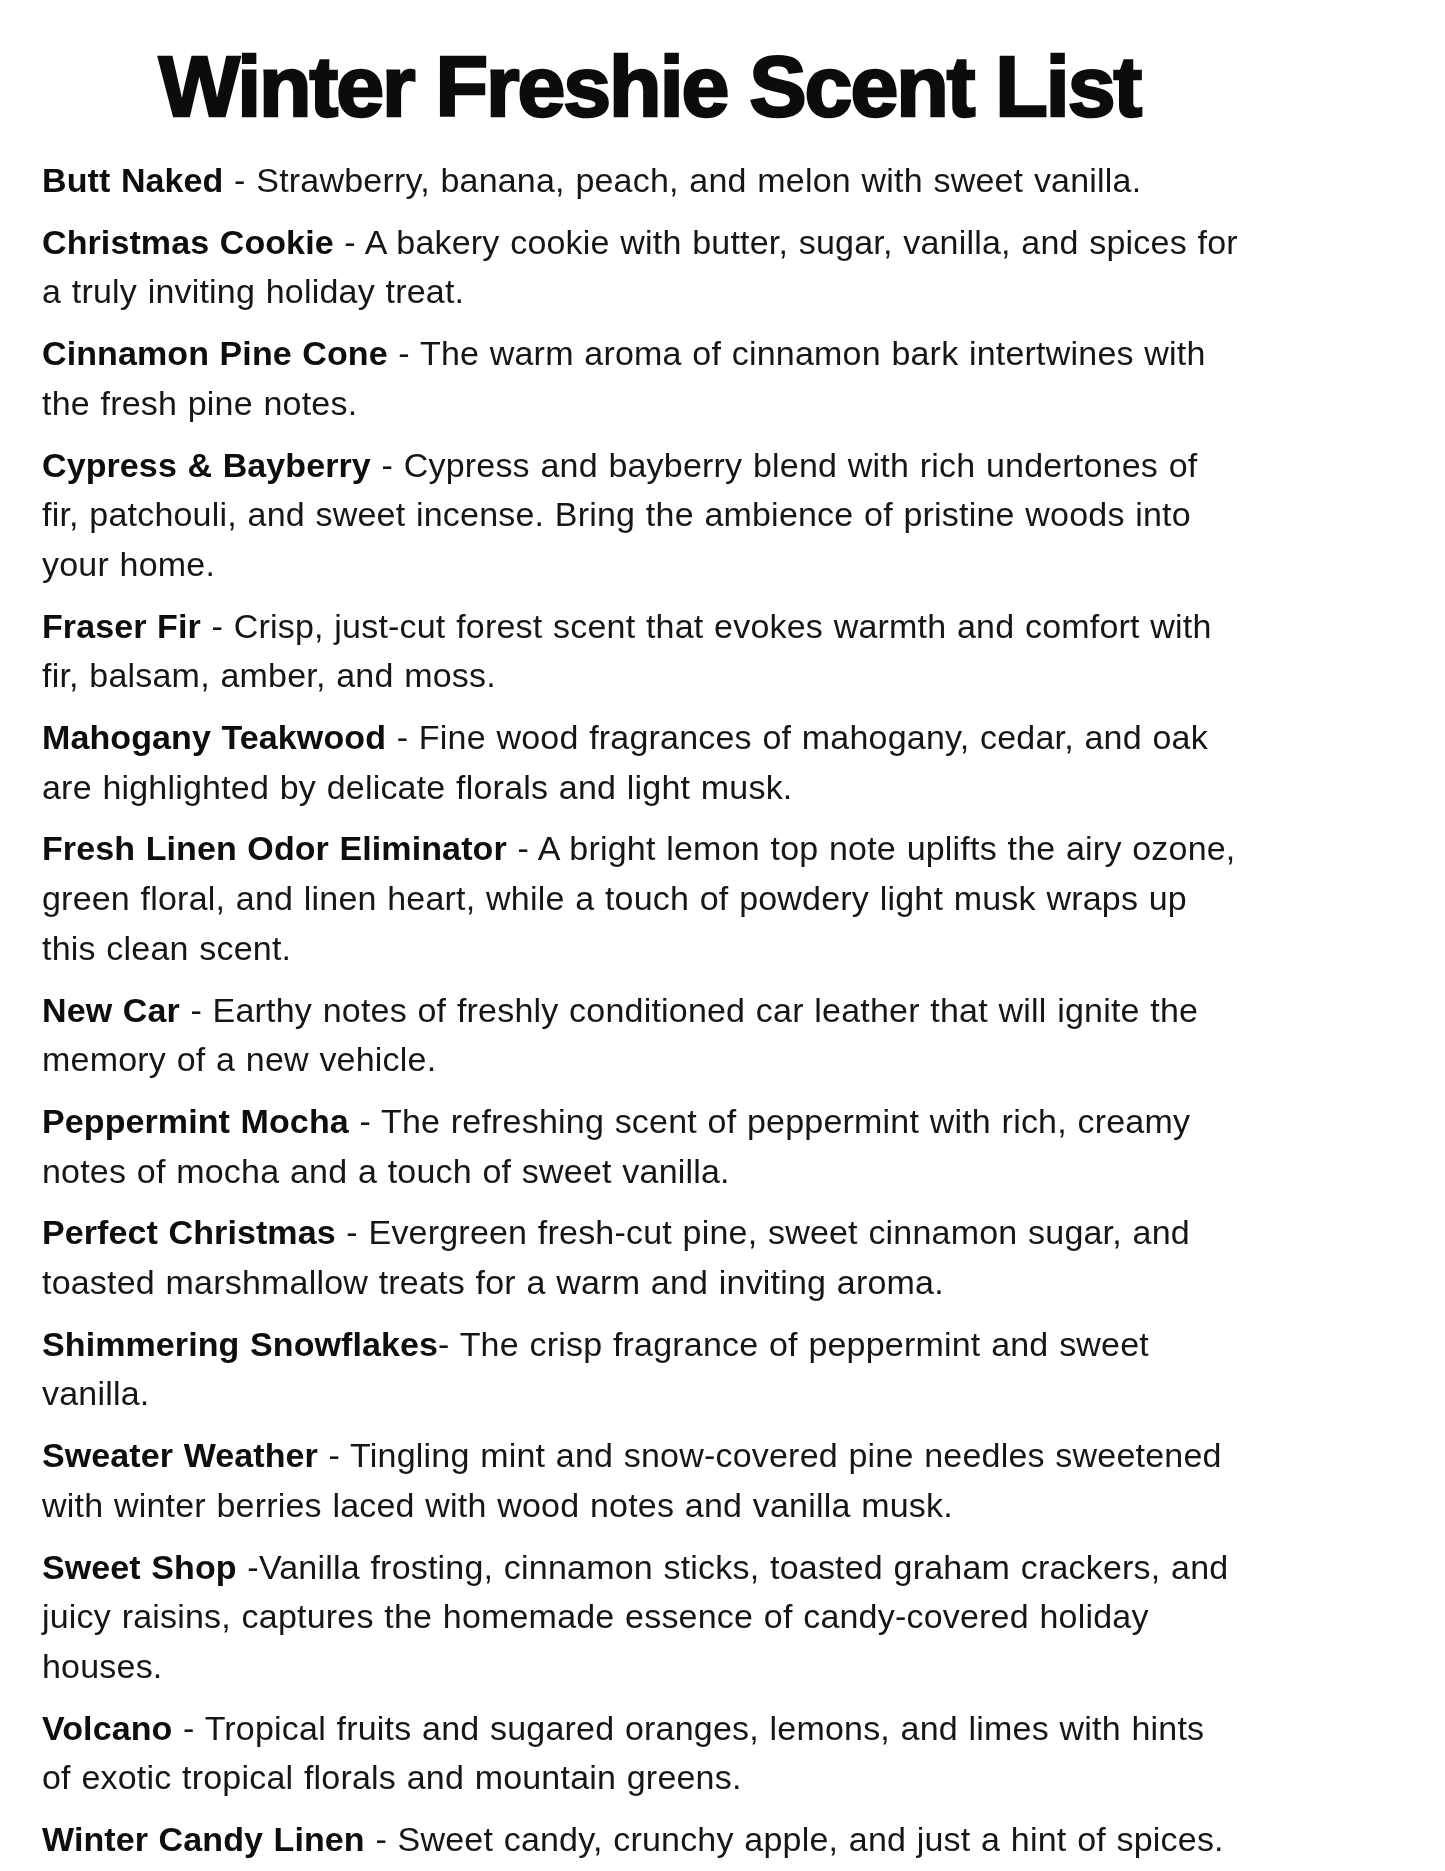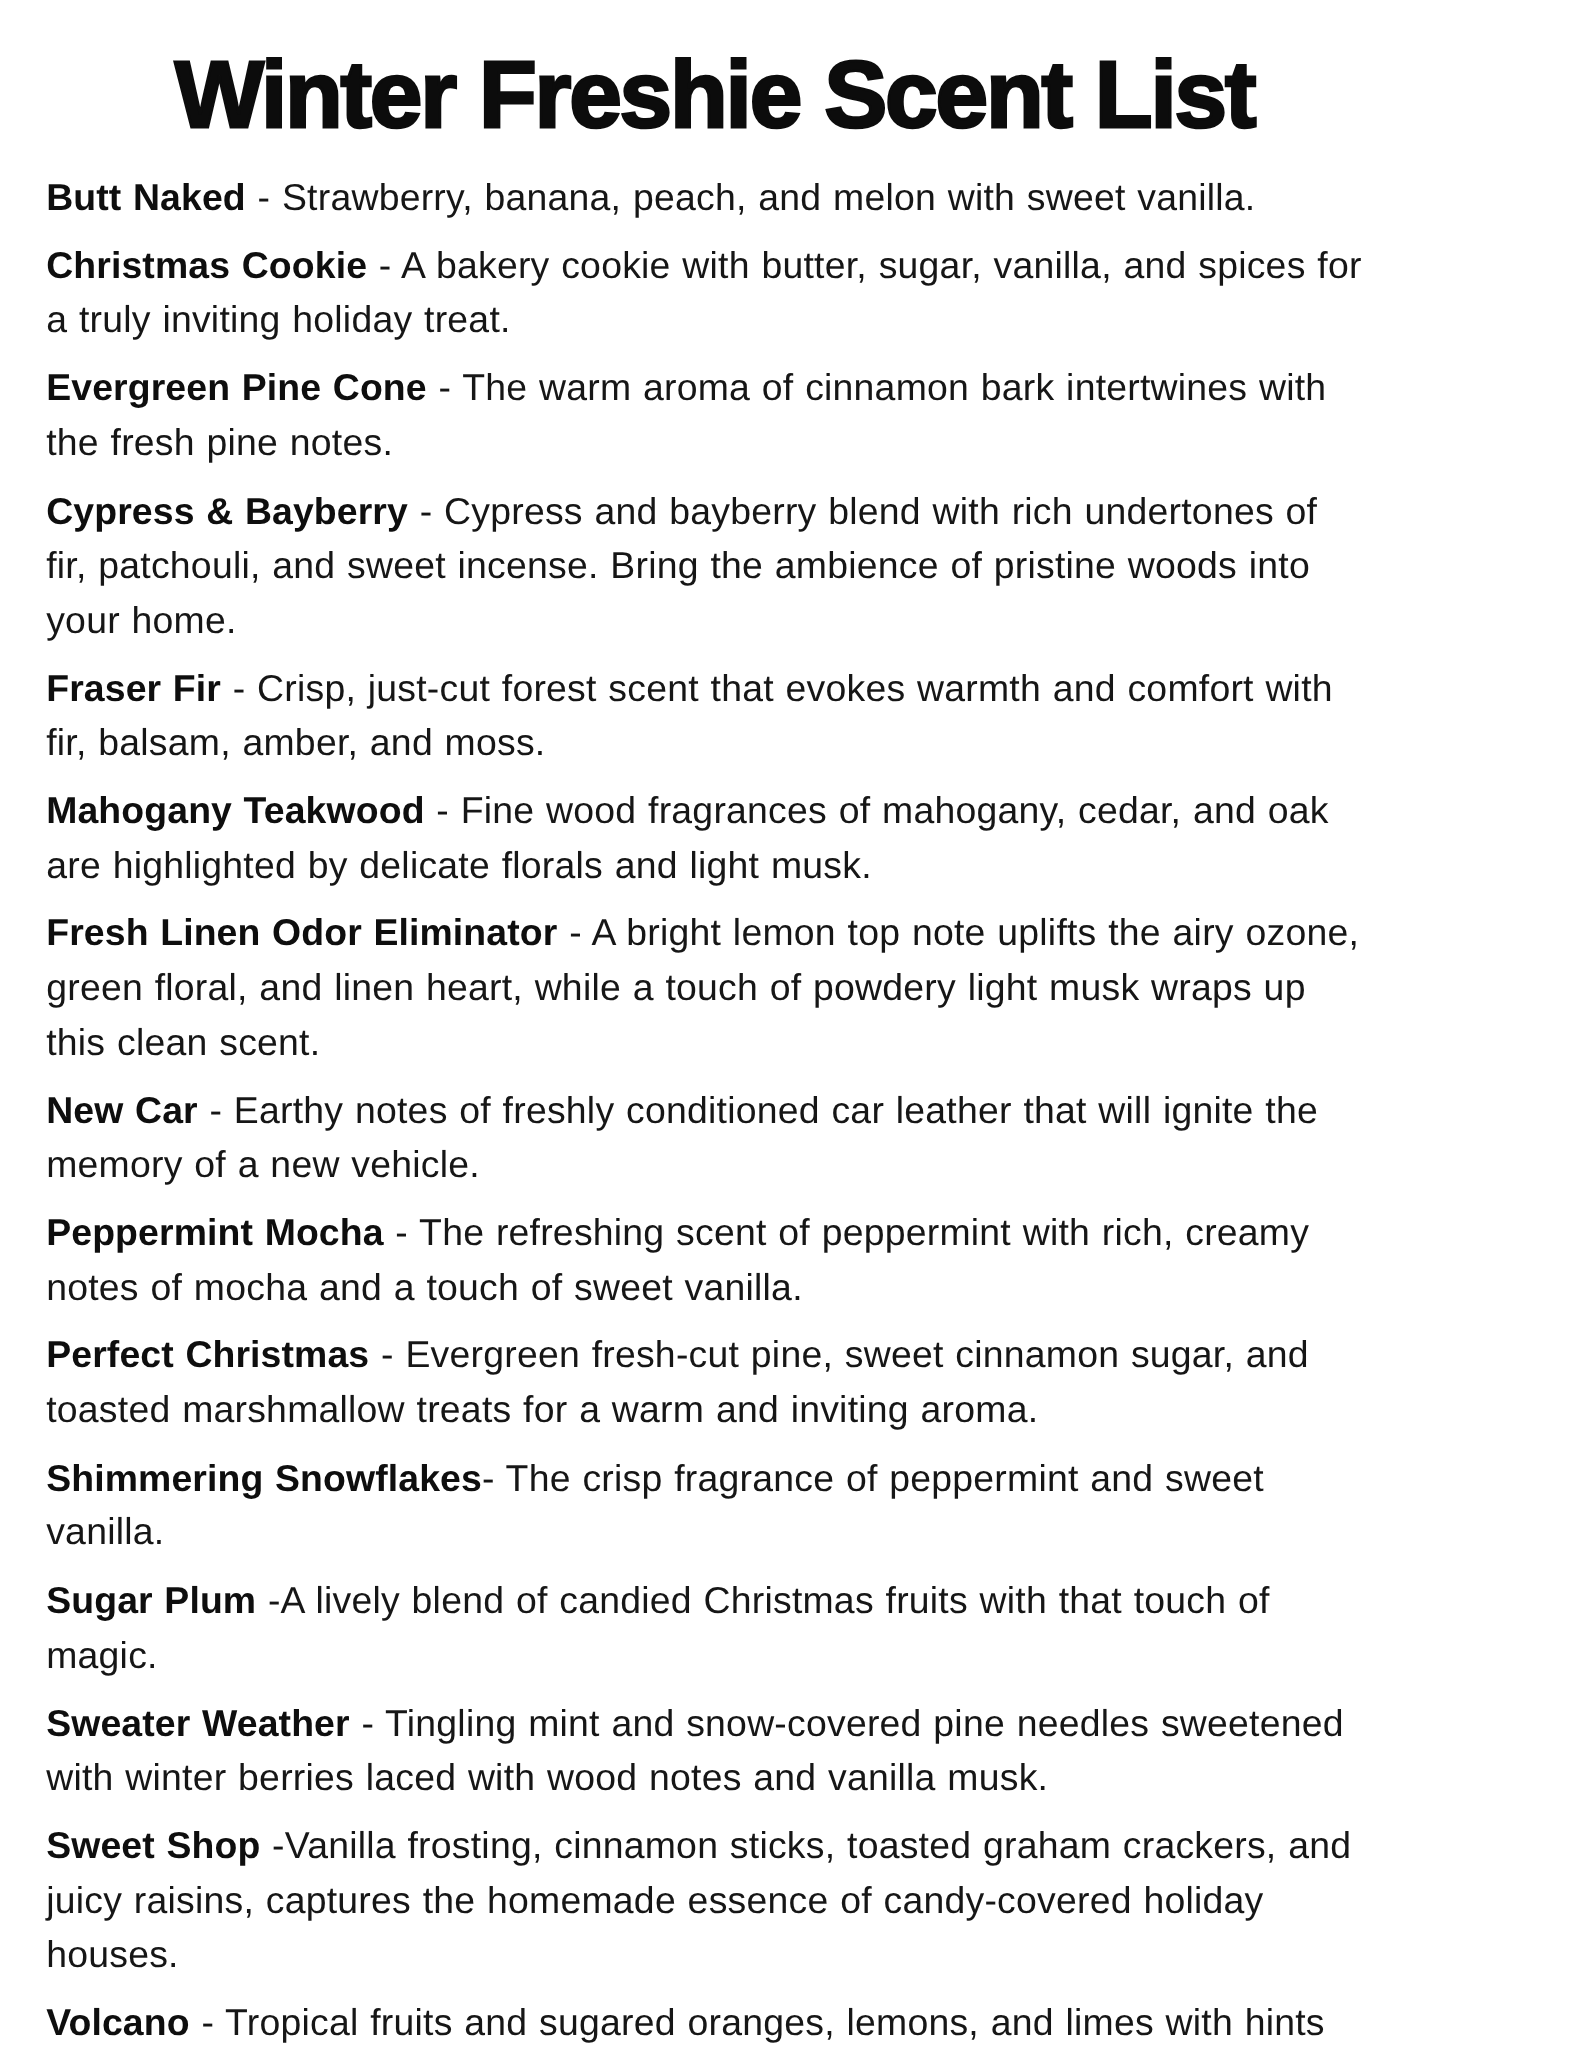--- a/index.html
+++ b/index.html
@@ -50,28 +50,27 @@
   }
 </style>
 </head>
 <body>
 
 <div class="page">
   <h1 class="page-title">Winter Freshie Scent List</h1>
   <div class="scent-list">
       <p class="scent"><span class="scent-name">Butt Naked</span><span class="scent-sep"> - </span><span class="scent-desc">Strawberry, banana, peach, and melon with sweet vanilla.</span></p>
       <p class="scent"><span class="scent-name">Christmas Cookie</span><span class="scent-sep"> - </span><span class="scent-desc">A bakery cookie with butter, sugar, vanilla, and spices for a truly inviting holiday treat.</span></p>
-      <p class="scent"><span class="scent-name">Evergreen Pine Cone</span><span class="scent-sep"> - </span><span class="scent-desc">The warm aroma of cinnamon bark intertwines with the fresh pine notes.</span></p>
+      <p class="scent"><span class="scent-name">Cinnamon Pine Cone</span><span class="scent-sep"> - </span><span class="scent-desc">The warm aroma of cinnamon bark intertwines with the fresh pine notes.</span></p>
       <p class="scent"><span class="scent-name">Cypress &amp; Bayberry</span><span class="scent-sep"> - </span><span class="scent-desc">Cypress and bayberry blend with rich undertones of fir, patchouli, and sweet incense. Bring the ambience of pristine woods into your home.</span></p>
       <p class="scent"><span class="scent-name">Fraser Fir</span><span class="scent-sep"> - </span><span class="scent-desc">Crisp, just-cut forest scent that evokes warmth and comfort with fir, balsam, amber, and moss.</span></p>
       <p class="scent"><span class="scent-name">Mahogany Teakwood</span><span class="scent-sep"> - </span><span class="scent-desc">Fine wood fragrances of mahogany, cedar, and oak are highlighted by delicate florals and light musk.</span></p>
       <p class="scent"><span class="scent-name">Fresh Linen Odor Eliminator</span><span class="scent-sep"> - </span><span class="scent-desc">A bright lemon top note uplifts the airy ozone, green floral, and linen heart, while a touch of powdery light musk wraps up this clean scent.</span></p>
       <p class="scent"><span class="scent-name">New Car</span><span class="scent-sep"> - </span><span class="scent-desc">Earthy notes of freshly conditioned car leather that will ignite the memory of a new vehicle.</span></p>
       <p class="scent"><span class="scent-name">Peppermint Mocha</span><span class="scent-sep"> - </span><span class="scent-desc">The refreshing scent of peppermint with rich, creamy notes of mocha and a touch of sweet vanilla.</span></p>
       <p class="scent"><span class="scent-name">Perfect Christmas</span><span class="scent-sep"> - </span><span class="scent-desc">Evergreen fresh-cut pine, sweet cinnamon sugar, and toasted marshmallow treats for a warm and inviting aroma.</span></p>
       <p class="scent"><span class="scent-name">Shimmering Snowflakes</span><span class="scent-sep">- </span><span class="scent-desc">The crisp fragrance of peppermint and sweet vanilla.</span></p>
-      <p class="scent"><span class="scent-name">Sugar Plum</span><span class="scent-sep"> -</span><span class="scent-desc">A lively blend of candied Christmas fruits with that touch of magic.</span></p>
       <p class="scent"><span class="scent-name">Sweater Weather</span><span class="scent-sep"> - </span><span class="scent-desc">Tingling mint and snow-covered pine needles sweetened with winter berries laced with wood notes and vanilla musk.</span></p>
       <p class="scent"><span class="scent-name">Sweet Shop</span><span class="scent-sep"> -</span><span class="scent-desc">Vanilla frosting, cinnamon sticks, toasted graham crackers, and juicy raisins, captures the homemade essence of candy-covered holiday houses.</span></p>
       <p class="scent"><span class="scent-name">Volcano</span><span class="scent-sep"> - </span><span class="scent-desc">Tropical fruits and sugared oranges, lemons, and limes with hints of exotic tropical florals and mountain greens.</span></p>
       <p class="scent"><span class="scent-name">Winter Candy Linen</span><span class="scent-sep"> - </span><span class="scent-desc">Sweet candy, crunchy apple, and just a hint of spices.</span></p>
     </div>
 </div>
 
 </body></html>

